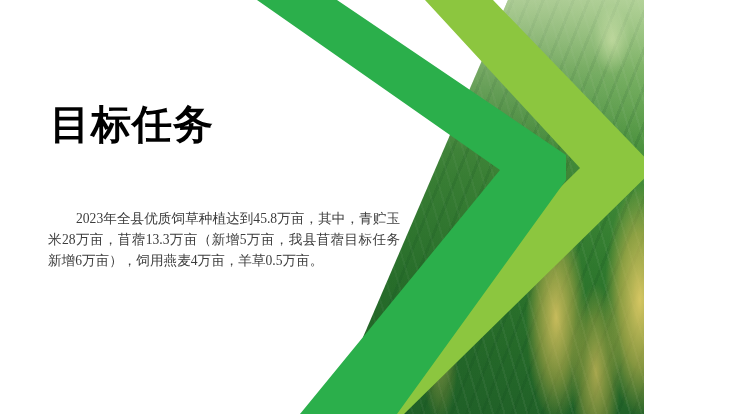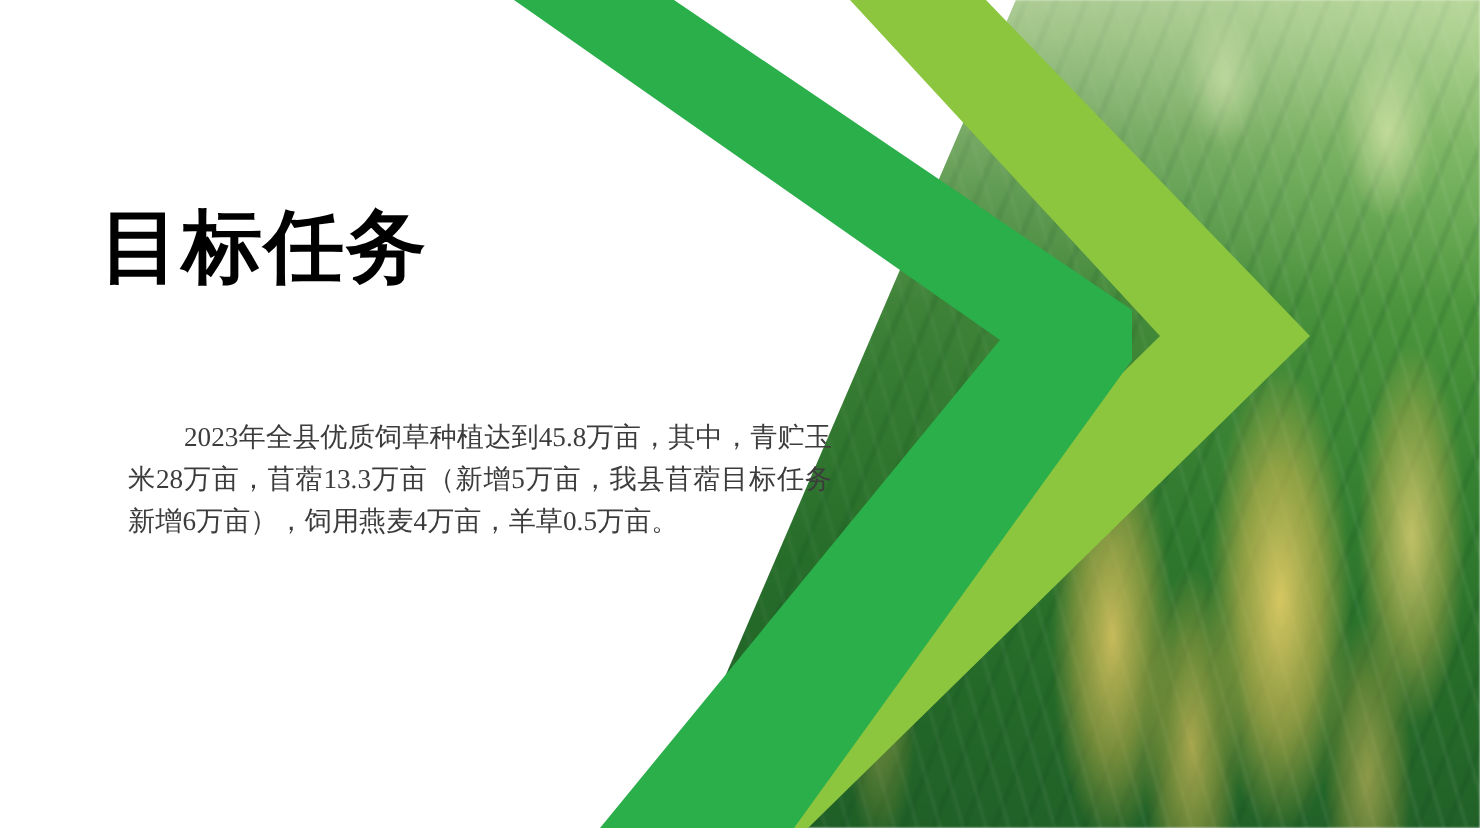--- a/index.html
+++ b/index.html
@@ -3,21 +3,21 @@
 <meta charset="utf-8">
 <title>Slide</title>
 <style>
   html, body {
     margin: 0;
     padding: 0;
     background: #ffffff;
   }
   #slide {
     position: relative;
-    width: 740px;
+    width: 644px;
     height: 414px;
     overflow: hidden;
     background: #ffffff;
     font-family: "Liberation Sans", "DejaVu Sans", sans-serif;
   }
 
   
   .photo-layer {
     position: absolute;
     top: 0;
@@ -90,21 +90,20 @@
     left: 48px;
     top: 208px;
     width: 352px;
     font-size: 13.6px;
     line-height: 21px;
     color: #3c3c3c;
     text-indent: 28px;
     text-align: justify;
     text-justify: inter-character;
     font-family: "Liberation Serif", "DejaVu Serif", serif;
-    margin-left: 16px;
   }
 </style>
 </head>
 <body>
 
 <div id="slide">
 
   <div class="photo-layer">
     <div class="photo"></div>
     <div class="photo-haze"></div>

